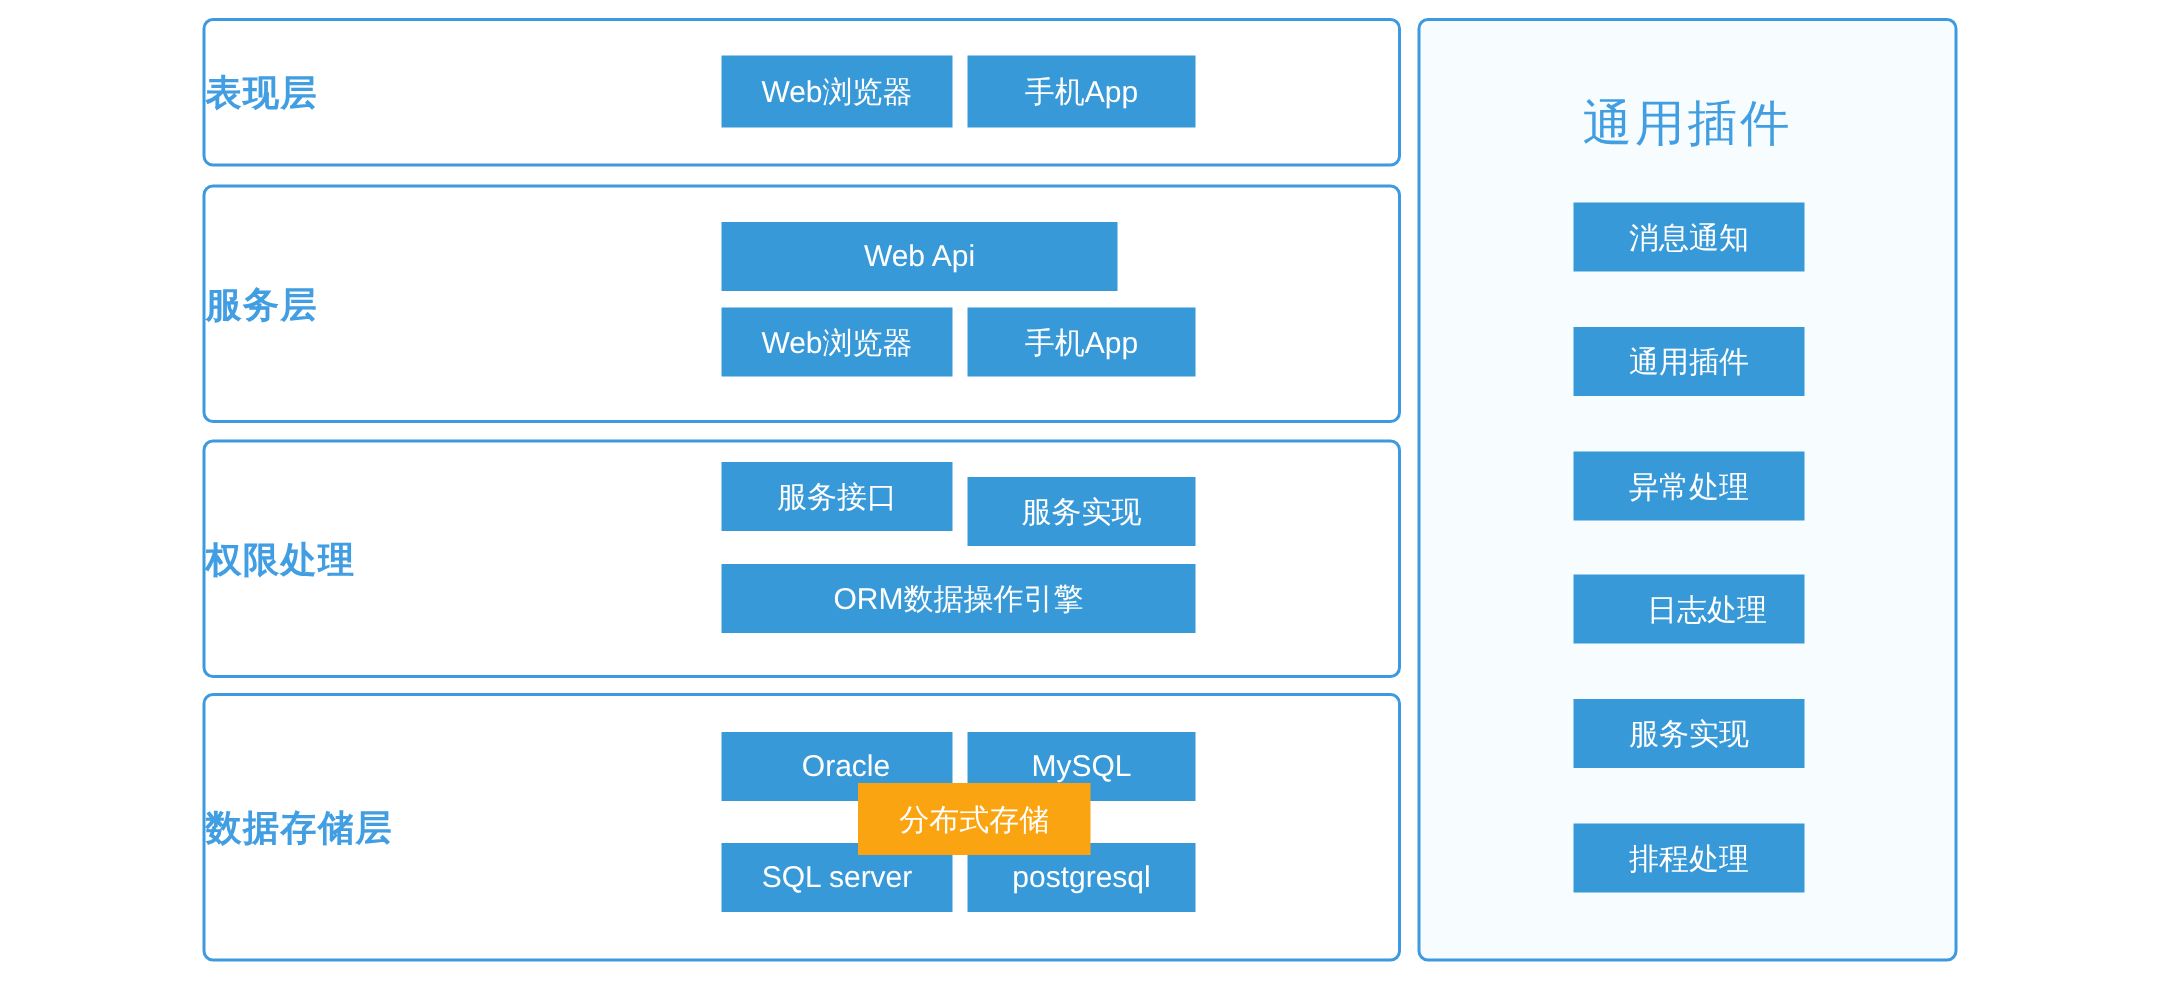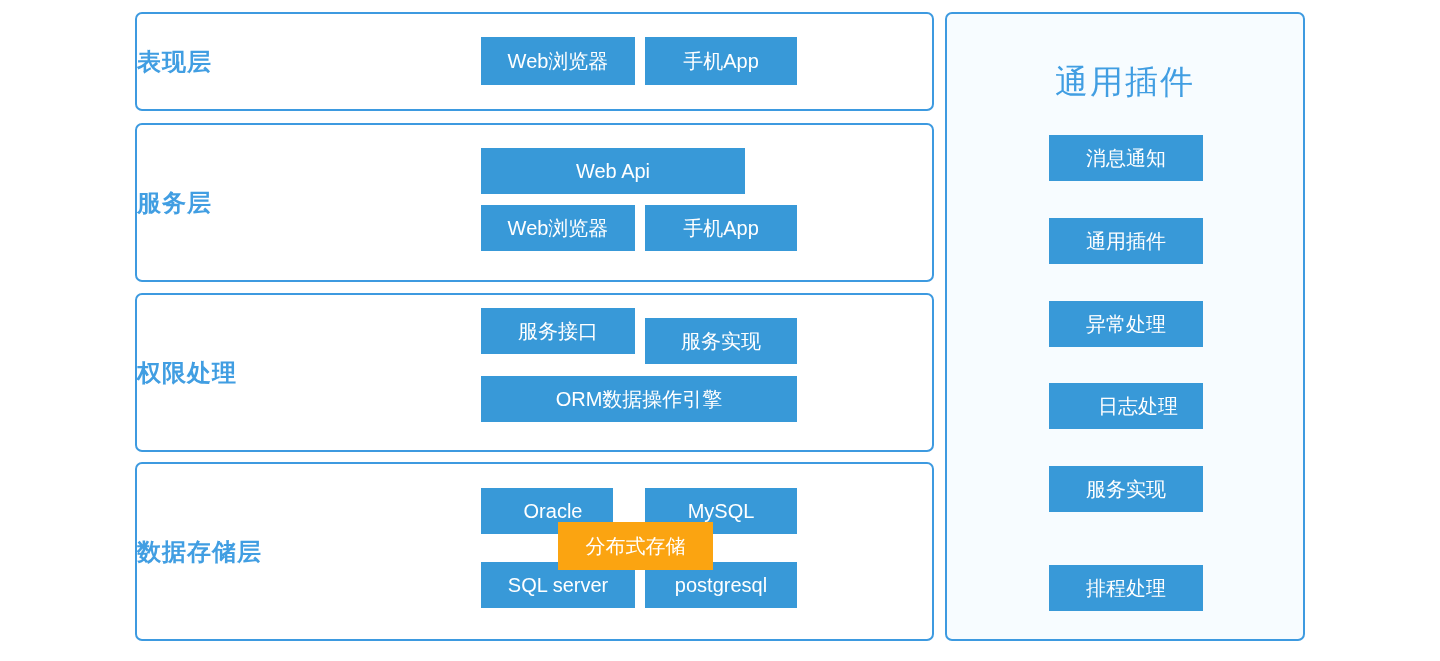--- a/index.html
+++ b/index.html
@@ -48,38 +48,38 @@
     background: var(--button-blue);
     color: var(--button-text);
     font-size: 20px;
     display: flex;
     align-items: center;
     justify-content: center;
     text-align: center;
     cursor: default;
     white-space: nowrap;
   }
-  .node.orange { background: var(--orange); z-index: 2; }
+  .node.orange { background: var(--orange); z-index: 2; margin-left: 14px; }
 
   
   .layer-presentation .n1 { left: 344px; top: 23px; width: 154px; height: 48px; }
   .layer-presentation .n2 { left: 508px; top: 23px; width: 152px; height: 48px; }
 
   
   .layer-service .wide { left: 344px; top: 23px; width: 264px; height: 46px; }
   .layer-service .n1   { left: 344px; top: 80px; width: 154px; height: 46px; }
   .layer-service .n2   { left: 508px; top: 80px; width: 152px; height: 46px; }
 
   
   .layer-data-op .n1   { left: 344px; top: 13px; width: 154px; height: 46px; }
   .layer-data-op .n2   { left: 508px; top: 23px; width: 152px; height: 46px; }
   .layer-data-op .wide { left: 344px; top: 81px; width: 316px; height: 46px; }
 
   
-  .layer-data-storage .n1 { left: 344px; top: 24px;  width: 132px; height: 46px; padding-left: 12px; }
+  .layer-data-storage .n1 { left: 344px; top: 24px;  width: 154px; height: 46px; padding-left: 12px; }
   .layer-data-storage .n2 { left: 508px; top: 24px;  width: 152px; height: 46px; }
   .layer-data-storage .n3 { left: 344px; top: 98px;  width: 154px; height: 46px; }
   .layer-data-storage .n4 { left: 508px; top: 98px;  width: 152px; height: 46px; }
   .layer-data-storage .overlay { left: 421px; top: 58px; width: 155px; height: 48px; }
 
   
   .plugins-panel {
     position: absolute;
     left: 945px; top: 12px;
     width: 360px; height: 629px;
@@ -100,21 +100,21 @@
   .plugin-item {
     left: 102px;
     width: 154px;
     height: 46px;
   }
   .plugin-item.p0 { top: 121px; }
   .plugin-item.p1 { top: 204px; }
   .plugin-item.p2 { top: 287px; }
   .plugin-item.p3 { top: 369px; padding-left: 24px; }
   .plugin-item.p4 { top: 452px; }
-  .plugin-item.p5 { top: 535px; margin-top: 16px; }
+  .plugin-item.p5 { top: 535px; }
 </style>
 </head>
 <body>
 
 <div class="canvas">
 
   <div class="layer layer-presentation">
     <div class="layer-label">表现层</div>
     <div class="node n1">Web浏览器</div>
     <div class="node n2">手机App</div>

